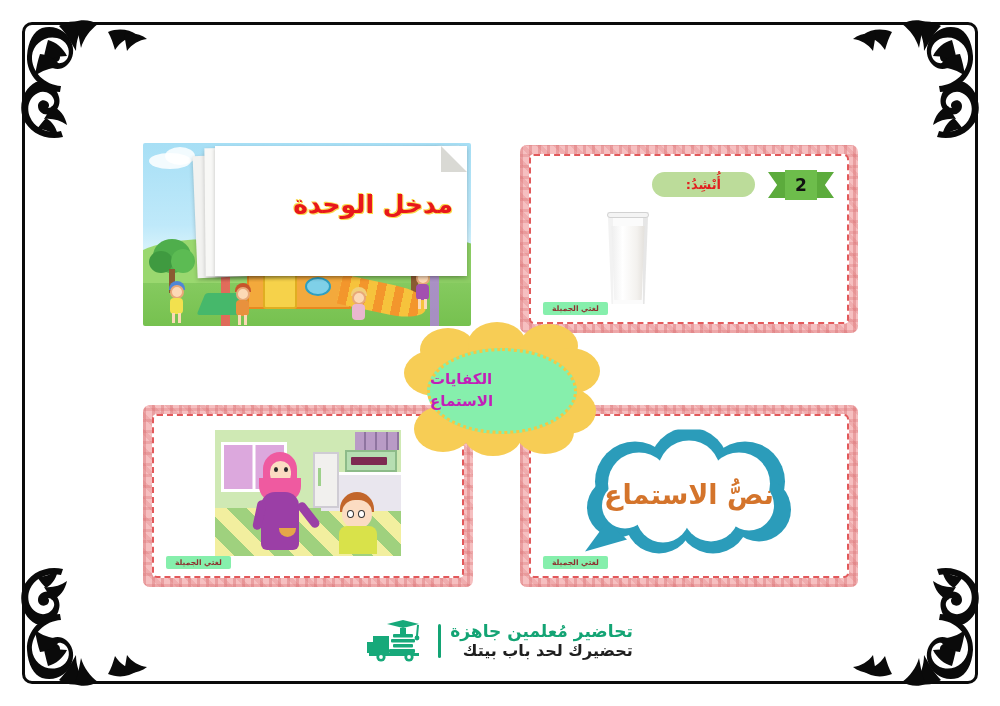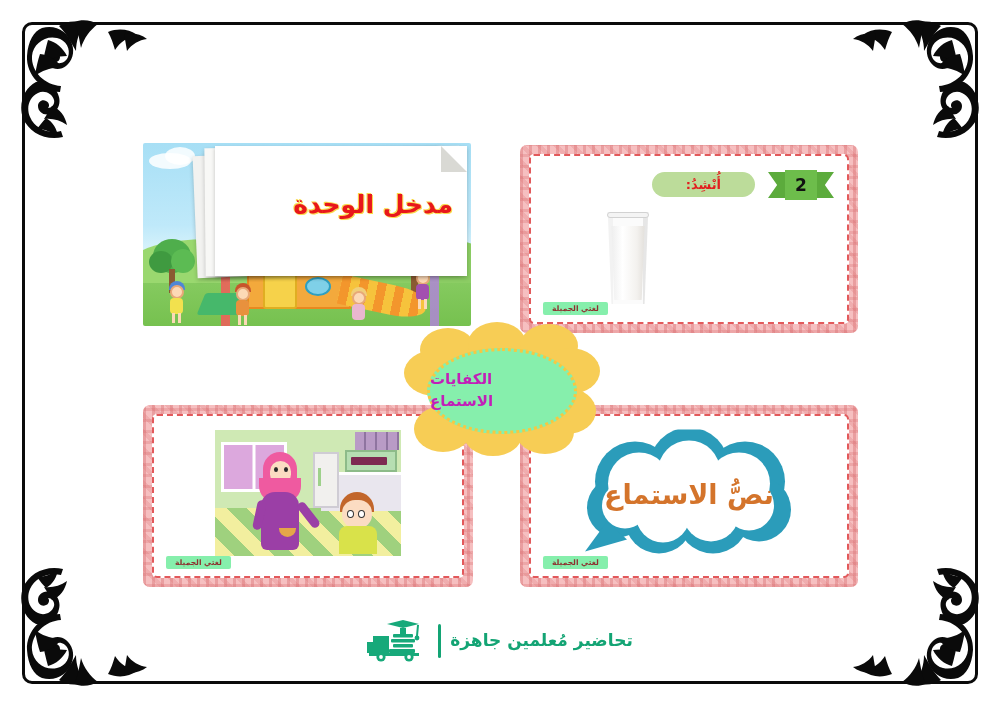--- a/index.html
+++ b/index.html
@@ -437,20 +437,21 @@
     </div>
     <div class="core">
       <span>الكفايات</span>
       <span>الاستماع</span>
     </div>
   </div>
 
   <div class="logo">
     <div class="txt">
       <div class="l1">تحاضير مُعلمين جاهزة</div>
+      <div class="l2">تحضيرك لحد باب بيتك</div>
     </div>
     <div class="divider"></div>
     <div class="mark">
       <svg viewBox="0 0 62 42">
         <g fill="#17a97a">
           <path d="M20 4 L36 0 L52 4 L36 8 Z"></path>
           <path d="M33 8 h6 v6 h-6 z"></path>
           <path d="M50 5 l2 0 l-1 11 l-2 0 z"></path>
           <circle cx="50" cy="18" r="2.4"></circle>
           <rect x="26" y="14" width="20" height="3.4" rx="1"></rect>

